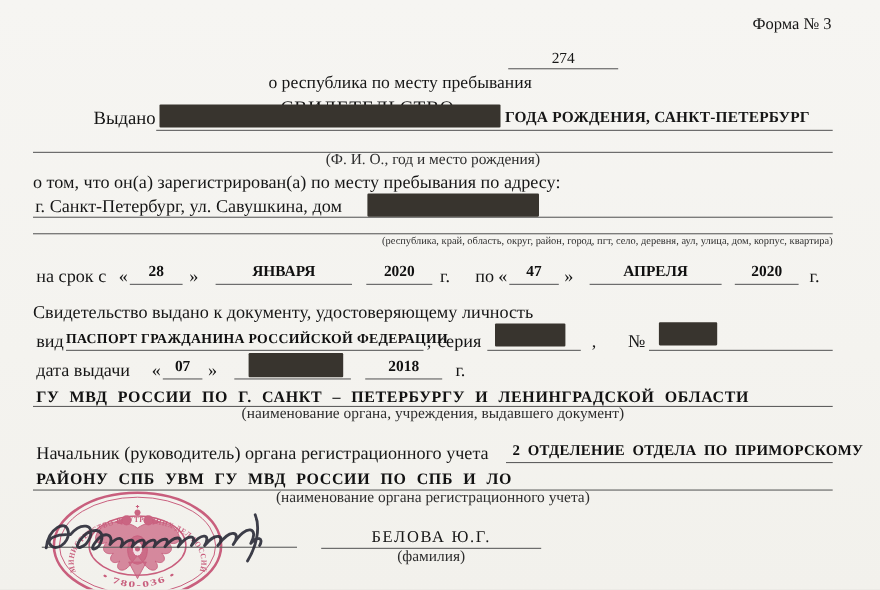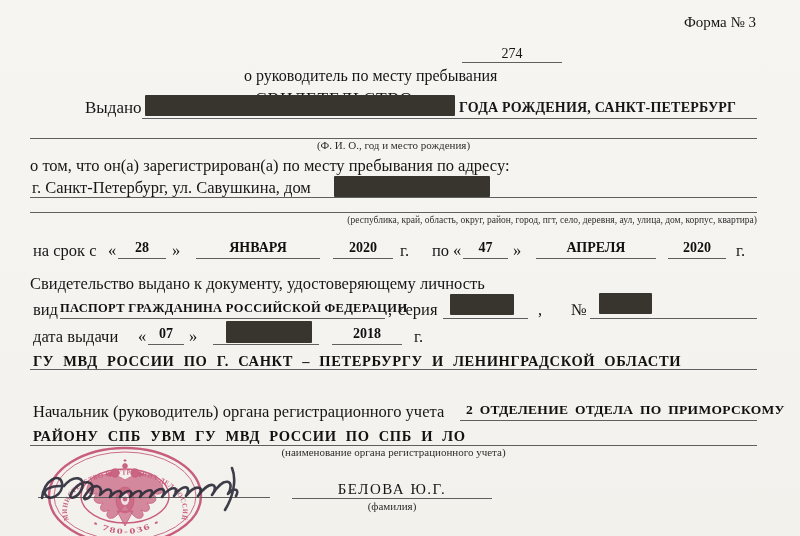--- a/index.html
+++ b/index.html
@@ -5,21 +5,21 @@
   html,body{margin:0;padding:0;}
   body{width:800px;height:536px;background:#e9e8e4;}
   .page{
     position:relative;width:800px;height:536px;overflow:hidden;
     background:linear-gradient(180deg,#f6f5f2 0%,#f4f3ef 60%,#f2f1ec 100%);
     font-family:"Liberation Serif","DejaVu Serif",serif;color:#161616;
   }
   .abs{position:absolute;}
   .t{font-size:16.5px;color:#161616;white-space:nowrap;line-height:21px;}
   .big{font-size:17px;}
-  .cap{font-size:11px;color:#2d2d2d;text-align:center;white-space:nowrap;line-height:11px;}
+  .cap{font-size:14px;color:#2d2d2d;text-align:center;white-space:nowrap;line-height:11px;}
   .ul{border-bottom:1px solid #5f5f5f;}
   .blank{
     position:absolute;border-bottom:1px solid #5f5f5f;text-align:center;
     font-weight:bold;font-size:14px;color:#101010;line-height:20px;white-space:nowrap;font-family:Liberation Serif, serif;
   }
   .red{position:absolute;background:#38342e;border-radius:1px;z-index:3;}
   .bold-fill{
     font-weight:bold;font-size:14.5px;letter-spacing:.6px;word-spacing:5px;
     color:#121212;white-space:nowrap;line-height:18px;
   }
@@ -66,21 +66,21 @@
       <path d="M75 67 L83 82 L91 67 Z" fill-opacity=".7"></path>
     </g>
   </svg>
 
   <div class="abs t" style="right:44px;top:12px;font-size:15px;">Форма № 3</div>
 
   <div class="abs t title z2" style="left:255px;top:44px;margin-top:44px;">СВИДЕТЕЛЬСТВО</div>
   <div class="abs ul z2" style="left:462px;top:45px;width:100px;height:17px;text-align:center;font-size:14px;line-height:17px;">
     <span>274</span>
   </div>
-  <div class="abs t subtitle z2" style="left:244px;top:65px;">о руководитель по месту пребывания</div>
+  <div class="abs t subtitle z2" style="left:244px;top:65px;">о республика по месту пребывания</div>
 
   <div class="abs ul z2" style="left:142px;top:97px;width:615px;height:21px;"></div>
   <div class="abs t big z2" style="left:85px;top:97px;">Выдано</div>
   <div class="red" style="left:145px;top:95px;width:310px;height:21px;"></div>
   <div class="abs suffix z2" style="left:459px;top:100px;">ГОДА РОЖДЕНИЯ, САНКТ-ПЕТЕРБУРГ</div>
 
   <div class="abs ul z2" style="left:30px;top:128px;width:727px;height:10px;"></div>
   <div class="abs cap z2" style="left:30px;top:140px;width:727px;">(Ф. И. О., год и место рождения)</div>
 
   <div class="abs t z2" style="left:30px;top:155px;">о том, что он(а) зарегистрирован(а) по месту пребывания по адресу:</div>
@@ -124,20 +124,21 @@
   <div class="abs t z2" style="left:138px;top:326px;">«</div>
   <div class="blank z2" style="left:148px;top:324px;width:36px;height:20px;">07</div>
   <div class="abs t z2" style="left:189px;top:326px;">»</div>
   <div class="blank z2" style="left:213px;top:324px;width:106px;height:20px;"></div>
   <div class="red" style="left:226px;top:321px;width:86px;height:22px;"></div>
   <div class="blank z2" style="left:332px;top:324px;width:70px;height:20px;">2018</div>
   <div class="abs t z2" style="left:414px;top:326px;">г.</div>
 
   <div class="abs ul z2" style="left:30px;top:350px;width:727px;height:19px;"></div>
   <div class="abs bold-fill z2" style="left:33px;top:352px;">ГУ МВД РОССИИ ПО Г. САНКТ – ПЕТЕРБУРГУ И ЛЕНИНГРАДСКОЙ ОБЛАСТИ</div>
+  <div class="abs cap z2" style="left:30px;top:371px;width:727px;">(наименование органа, учреждения, выдавшего документ)</div>
 
   <div class="abs t z2" style="left:33px;top:401px;">Начальник (руководитель) органа регистрационного учета</div>
   <div class="blank z2" style="left:460px;top:399px;width:297px;height:22px;text-align:left;padding-left:6px;box-sizing:border-box;font-size:13.5px;letter-spacing:.3px;word-spacing:3px;line-height:22px;">2 ОТДЕЛЕНИЕ ОТДЕЛА ПО ПРИМОРСКОМУ</div>
   <div class="abs ul z2" style="left:30px;top:424px;width:727px;height:21px;"></div>
   <div class="abs cap z2" style="left:30px;top:447px;width:727px;">(наименование органа регистрационного учета)</div>
   <div class="abs bold-fill z2" style="left:33px;top:427px;">РАЙОНУ СПБ УВМ ГУ МВД РОССИИ ПО СПБ И ЛО</div>
 
   <div class="abs ul z2" style="left:38px;top:480px;width:232px;height:17px;"></div>
 
   <div class="abs ul namebox z2" style="left:292px;top:481px;width:200px;height:17px;">БЕЛОВА Ю.Г.</div>

